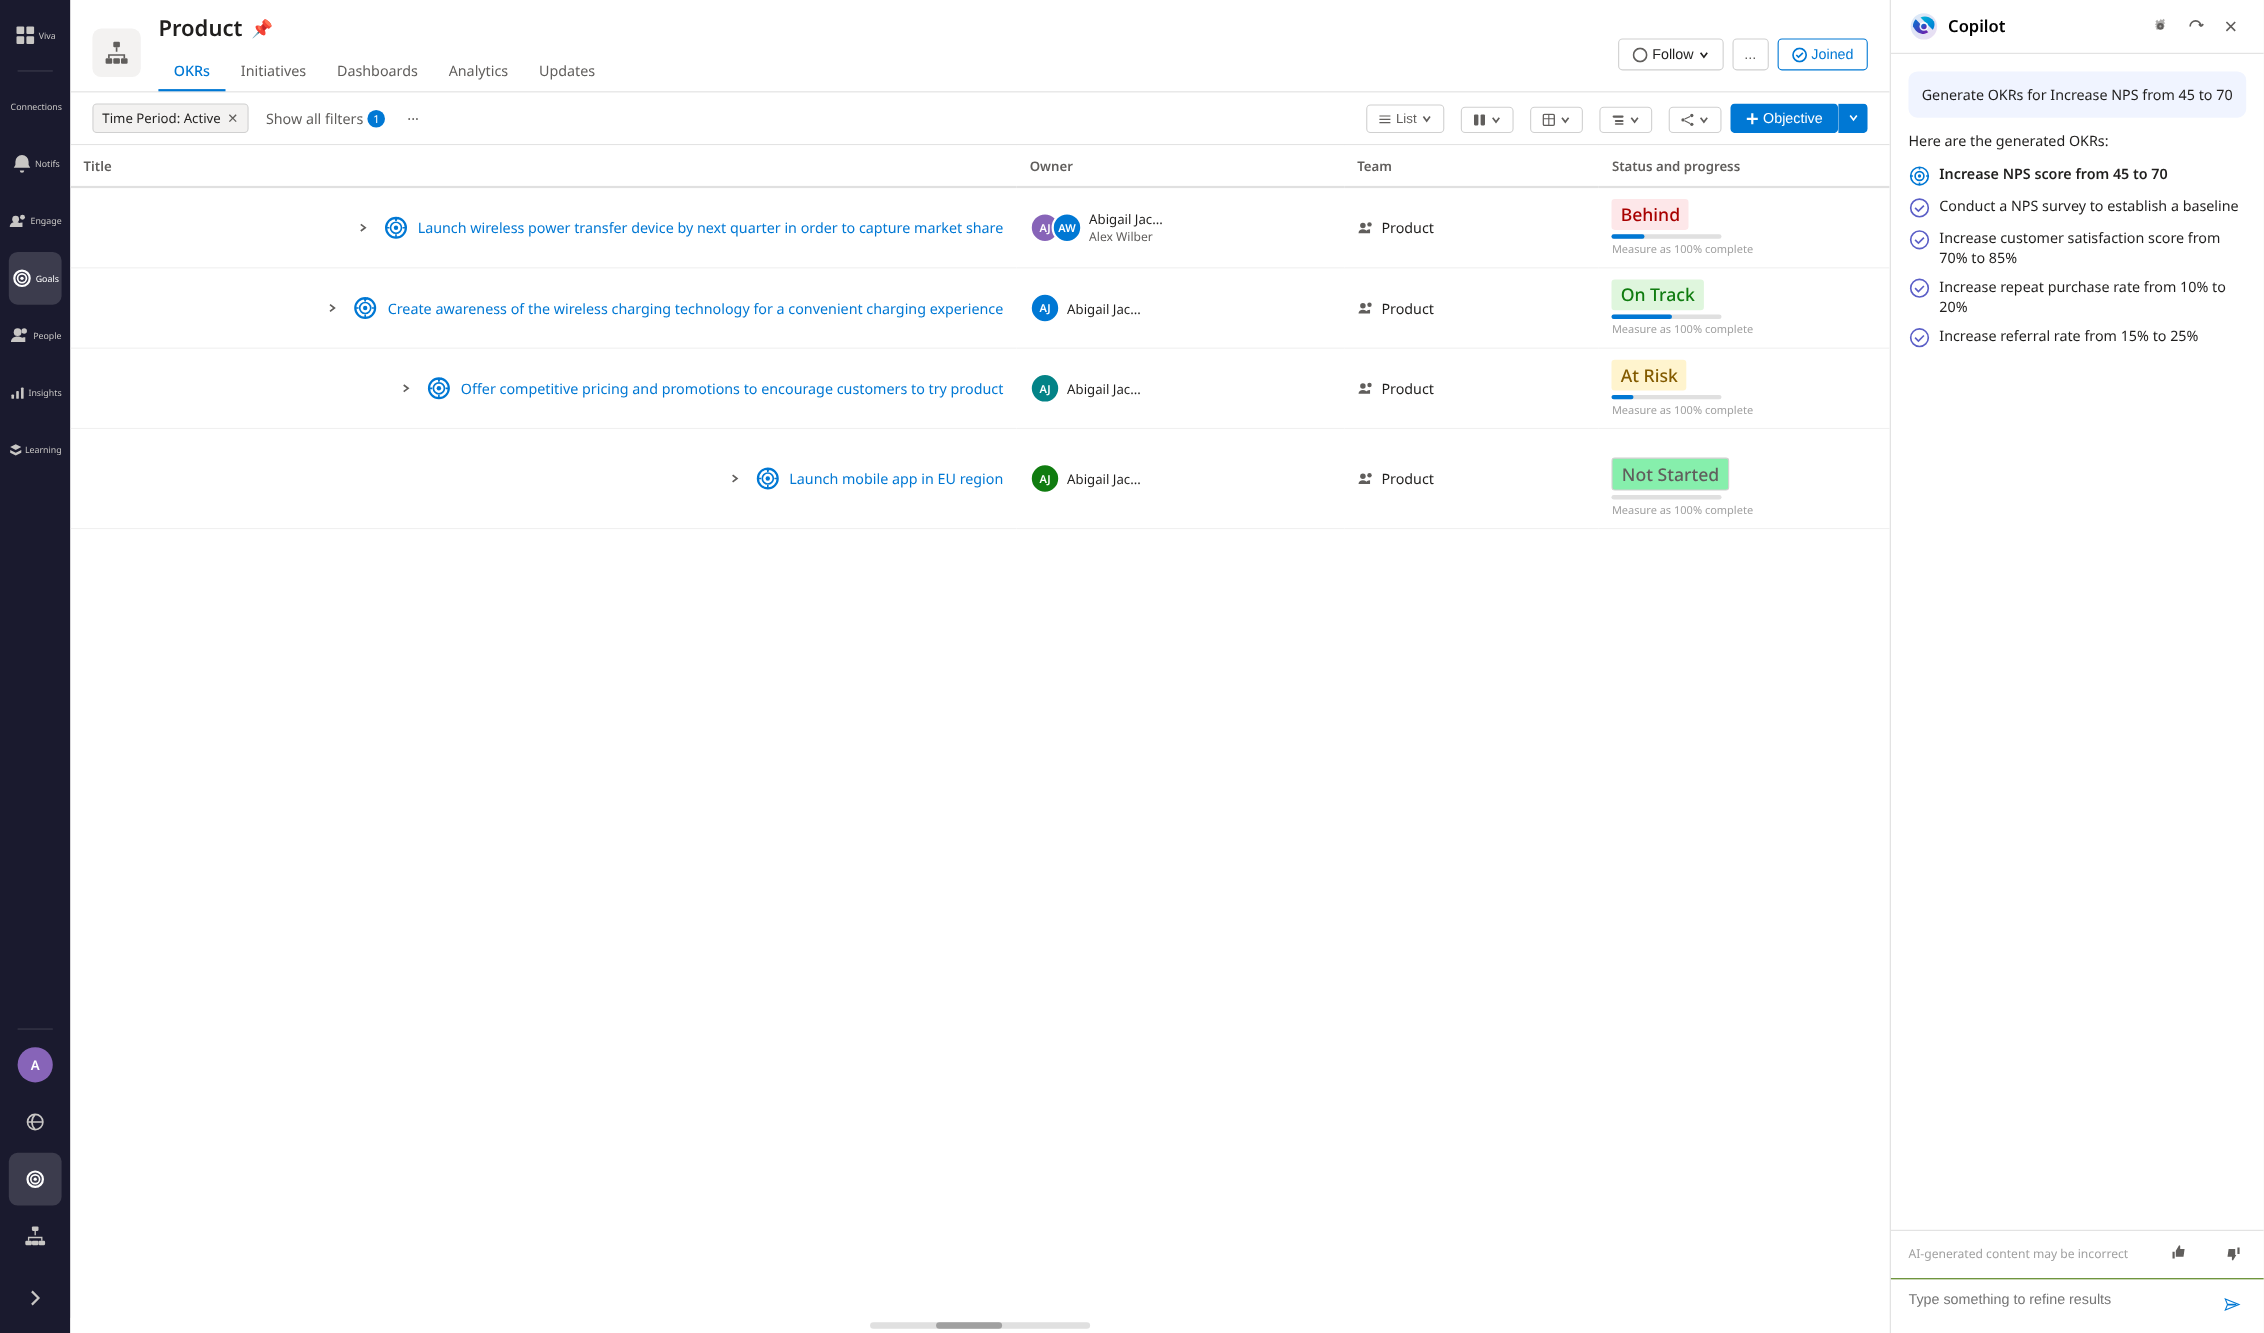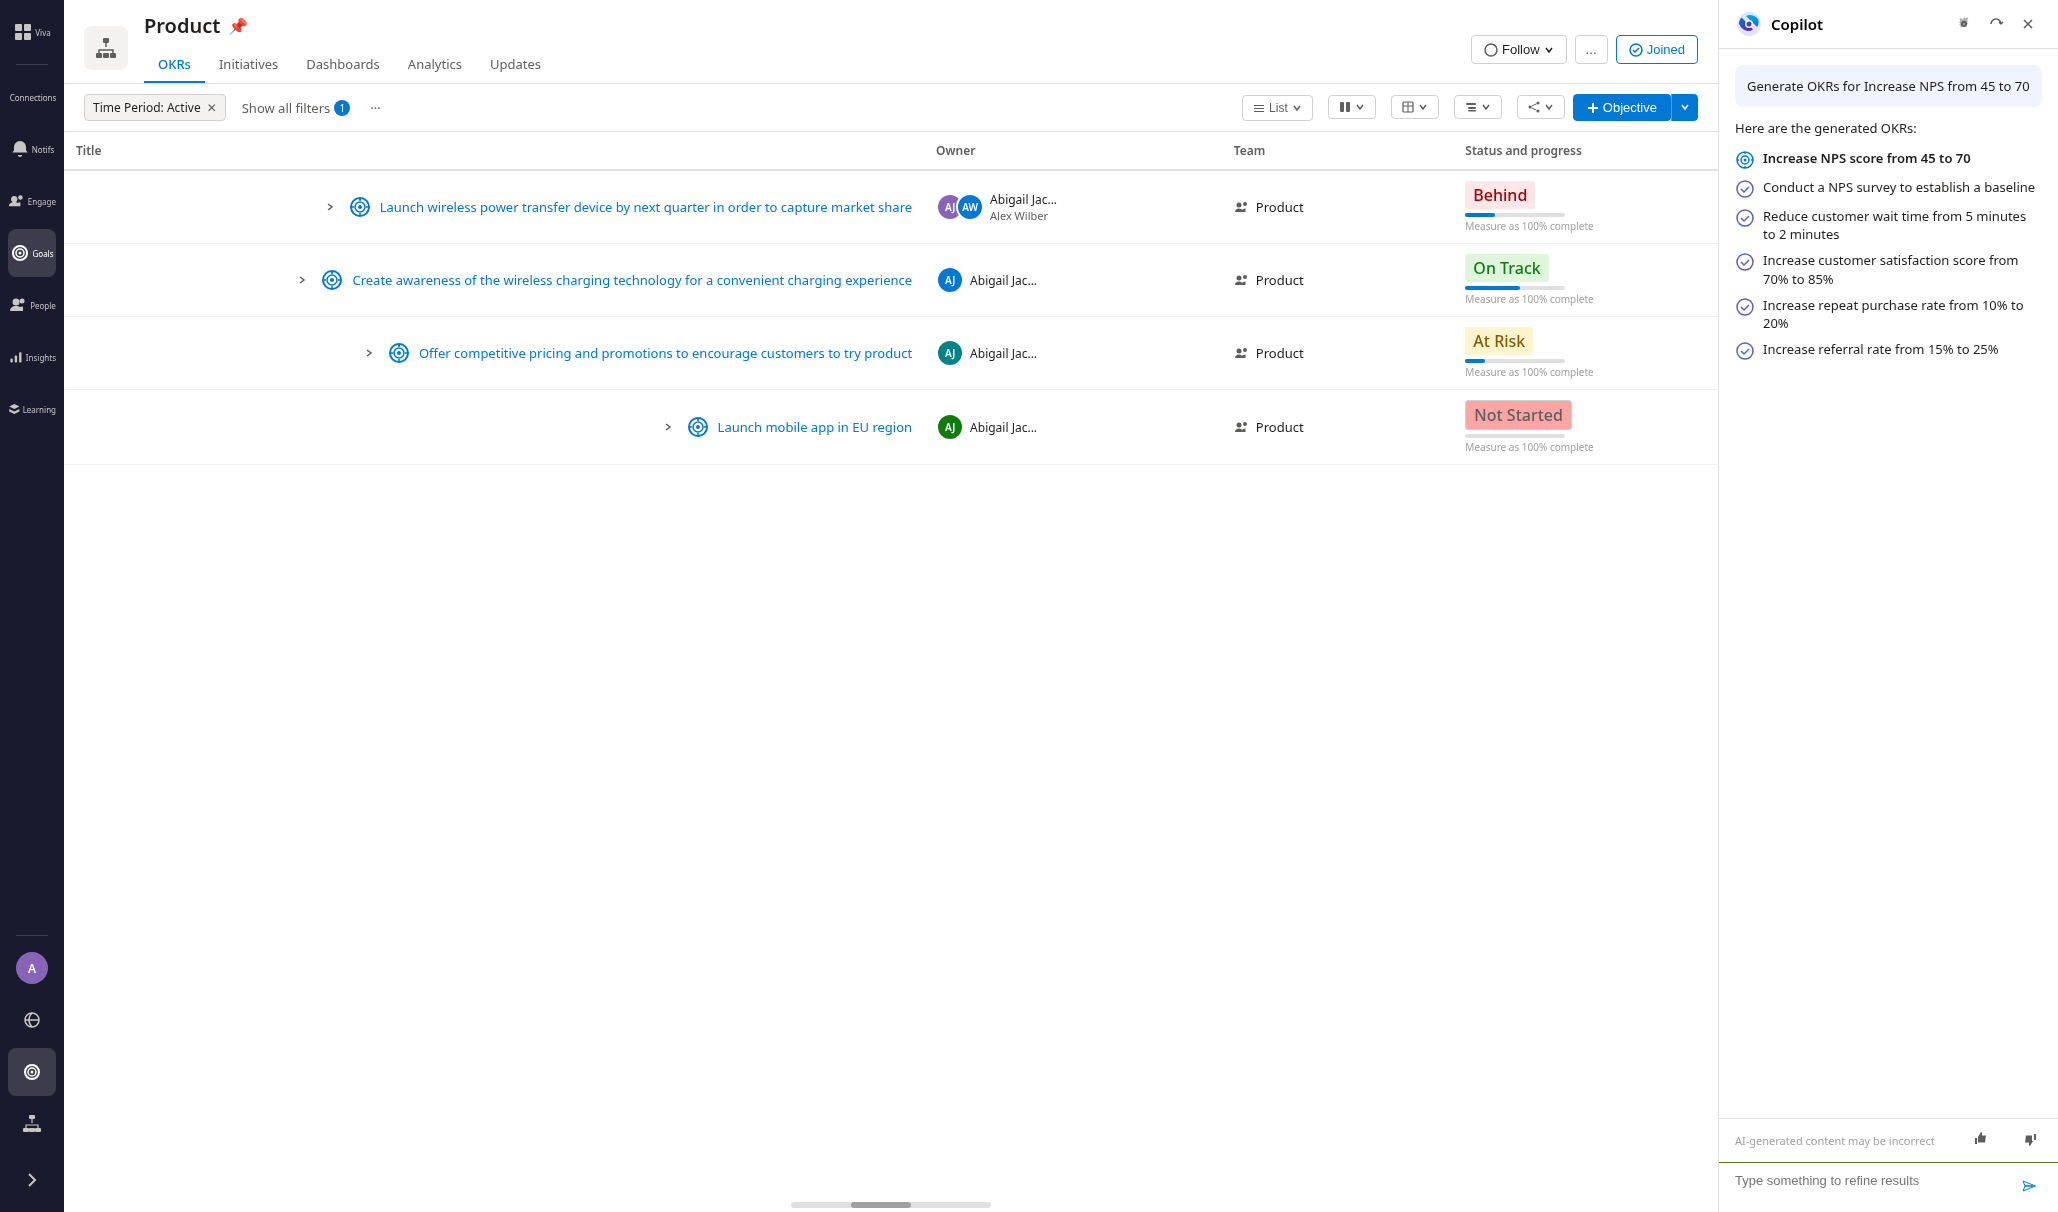--- a/index.html
+++ b/index.html
@@ -172,21 +172,21 @@
       display: flex;
       align-items: center;
       justify-content: center;
     }
     .filter-more { color: #605e5c; cursor: pointer; padding: 4px; }
 
     .filter-spacer { flex: 1; }
 
     .view-controls {
       display: flex;
-      align-items: flex-start;
+      align-items: flex-end;
       gap: 15px;
     }
     .view-btn {
       display: flex;
       align-items: center;
       gap: 4px;
       padding: 5px 10px;
       border: 1px solid #d0d0d0;
       border-radius: 4px;
       background: #fff;
@@ -321,21 +321,21 @@
       display: inline-flex;
       align-items: center;
       padding: 3px 8px;
       border-radius: 3px;
       font-size: 16px;
       font-weight: 500;
     }
     .status-behind { background: #fde7e9; color: #a80000; }
     .status-on-track { background: #dff6dd; color: #107c10; }
     .status-at-risk { background: #fff4ce; color: #835b00; }
-    .status-not-started { background: #fca5a5; color: #605e5c; border: 1px solid #d0d0d0; }
+    .status-not-started { background: #86efac; color: #605e5c; border: 1px solid #d0d0d0; margin-top: 16px; }
 
     .progress-bar-wrap {
       display: flex;
       align-items: center;
       gap: 6px;
       margin-top: 4px;
     }
     .progress-bar-bg {
       flex: 1;
       height: 4px;
@@ -1039,27 +1039,20 @@
       <circle cx="10" cy="10" r="8" stroke="#5b5fc7" stroke-width="1.5"></circle>
       <path d="M6 10l3 3 5-5" stroke="#5b5fc7" stroke-width="1.5" fill="none"></path>
     </svg>
     <span class="okr-item-text ">Conduct a NPS survey to establish a baseline</span>
   </div>
         <div class="okr-item">
     <svg class="okr-item-icon" viewBox="0 0 20 20" fill="none">
       <circle cx="10" cy="10" r="8" stroke="#5b5fc7" stroke-width="1.5"></circle>
       <path d="M6 10l3 3 5-5" stroke="#5b5fc7" stroke-width="1.5" fill="none"></path>
     </svg>
-    <span class="okr-item-text ">Reduce customer wait time from 5 minutes to 2 minutes</span>
-  </div>
-        <div class="okr-item">
-    <svg class="okr-item-icon" viewBox="0 0 20 20" fill="none">
-      <circle cx="10" cy="10" r="8" stroke="#5b5fc7" stroke-width="1.5"></circle>
-      <path d="M6 10l3 3 5-5" stroke="#5b5fc7" stroke-width="1.5" fill="none"></path>
-    </svg>
     <span class="okr-item-text ">Increase customer satisfaction score from 70% to 85%</span>
   </div>
         <div class="okr-item">
     <svg class="okr-item-icon" viewBox="0 0 20 20" fill="none">
       <circle cx="10" cy="10" r="8" stroke="#5b5fc7" stroke-width="1.5"></circle>
       <path d="M6 10l3 3 5-5" stroke="#5b5fc7" stroke-width="1.5" fill="none"></path>
     </svg>
     <span class="okr-item-text ">Increase repeat purchase rate from 10% to 20%</span>
   </div>
         <div class="okr-item">

